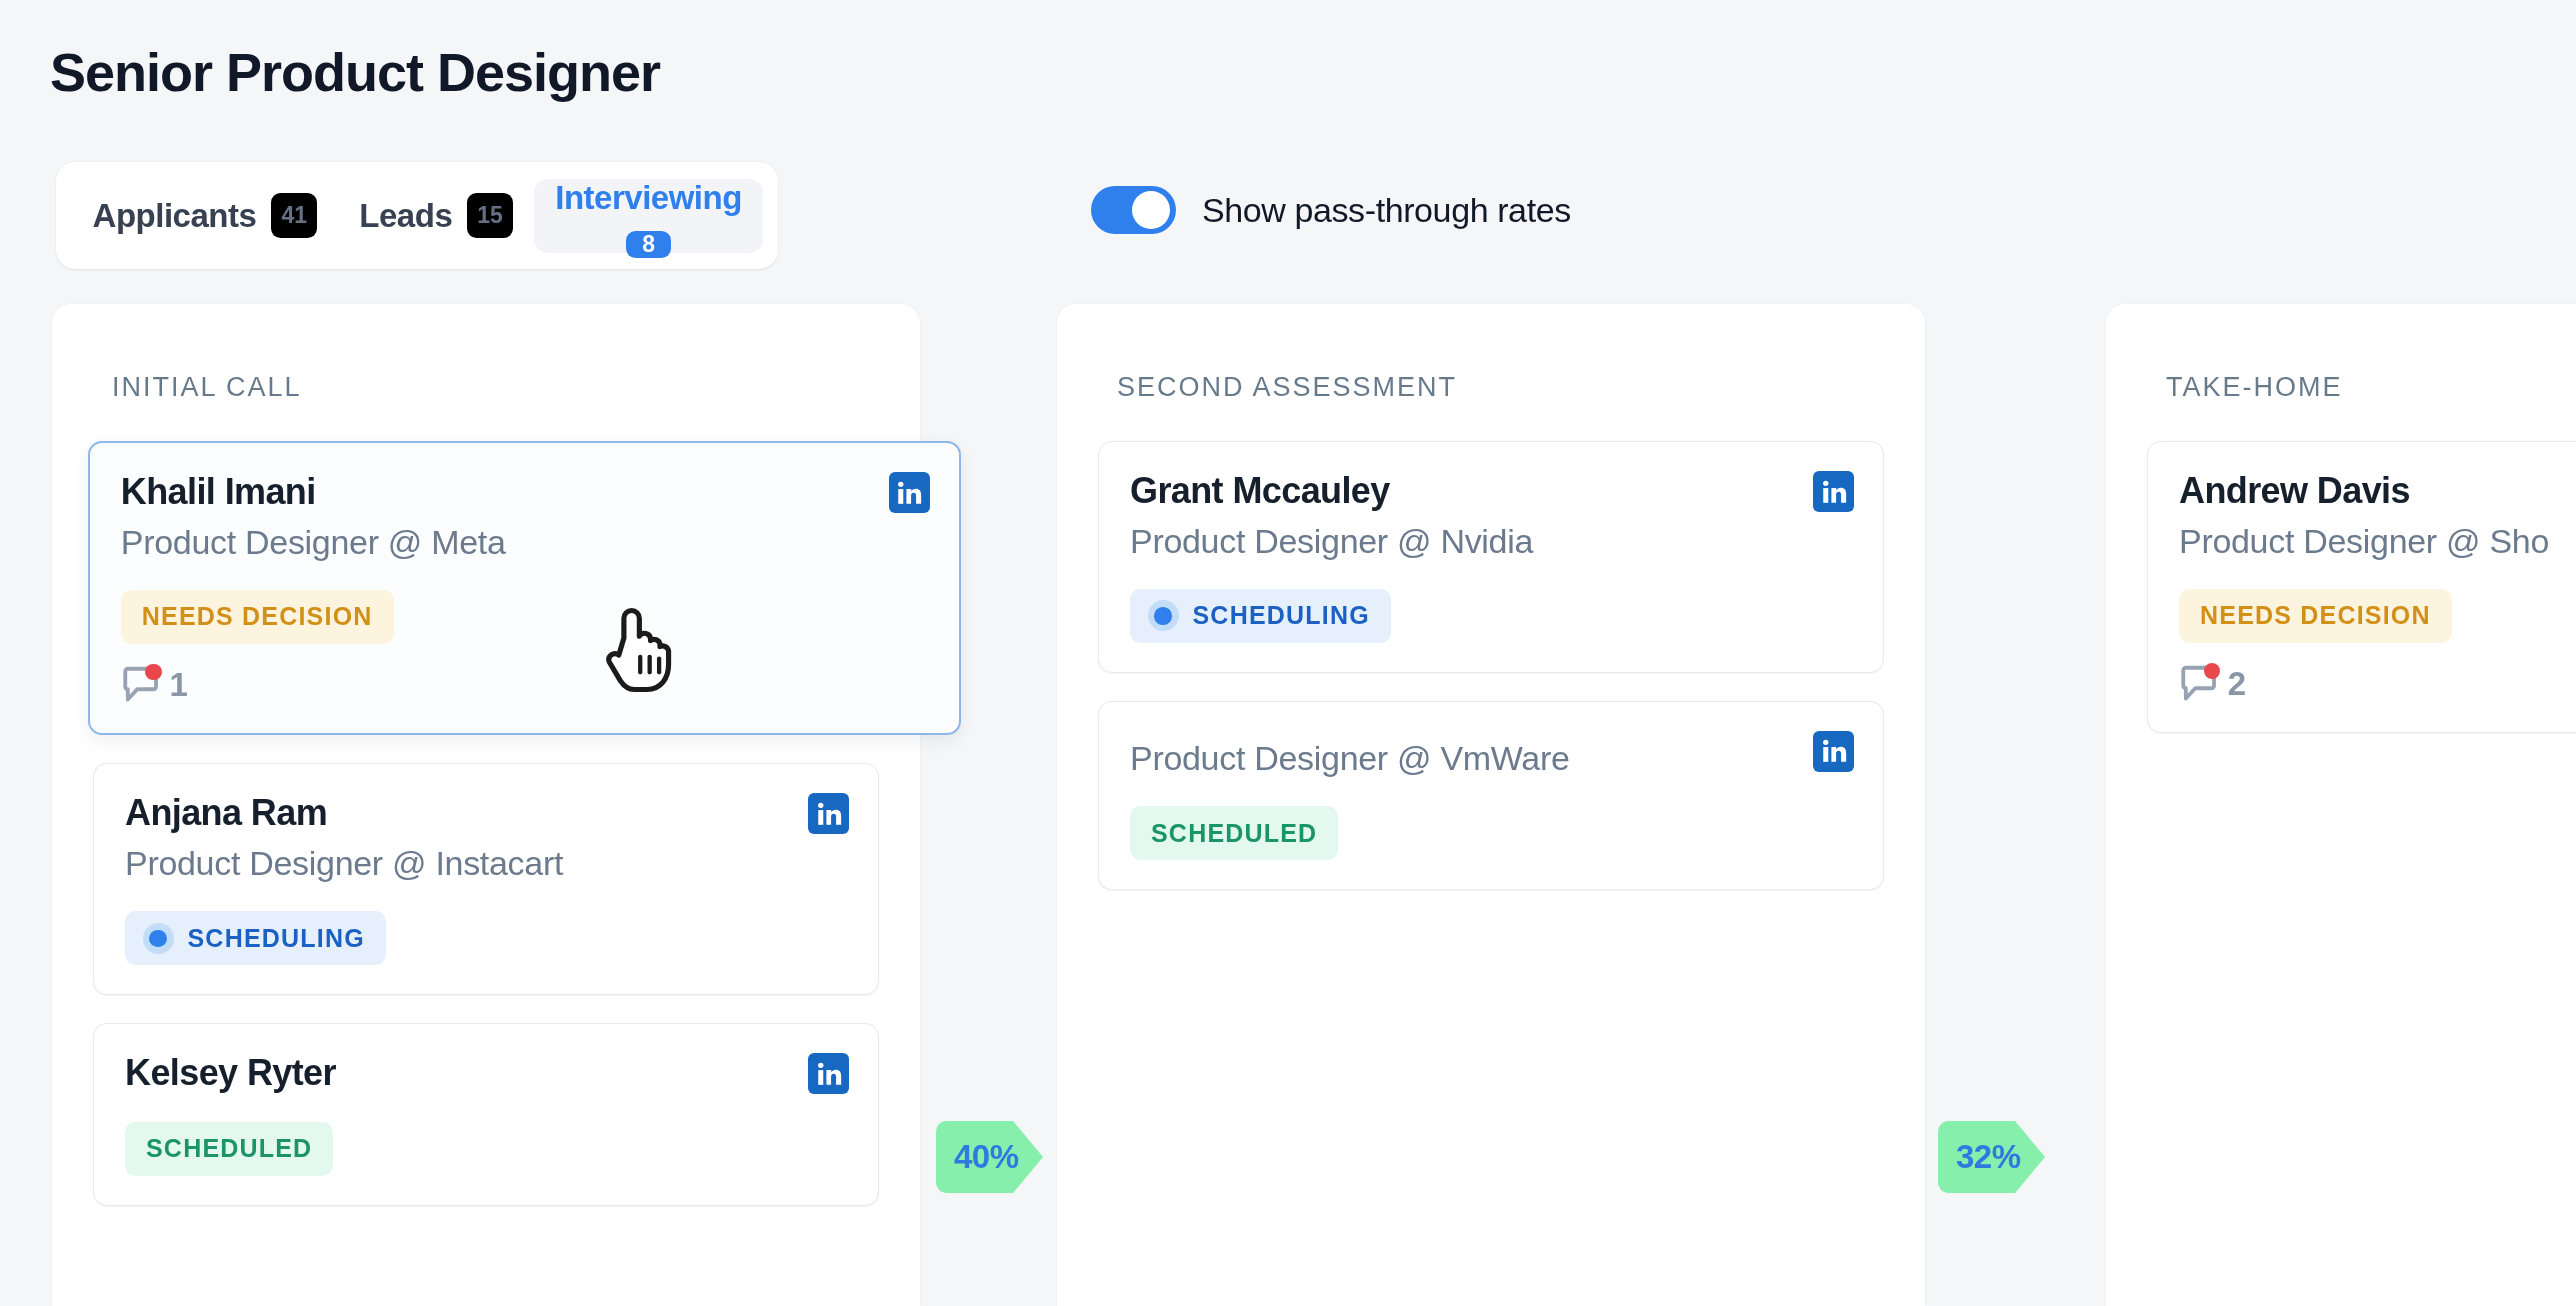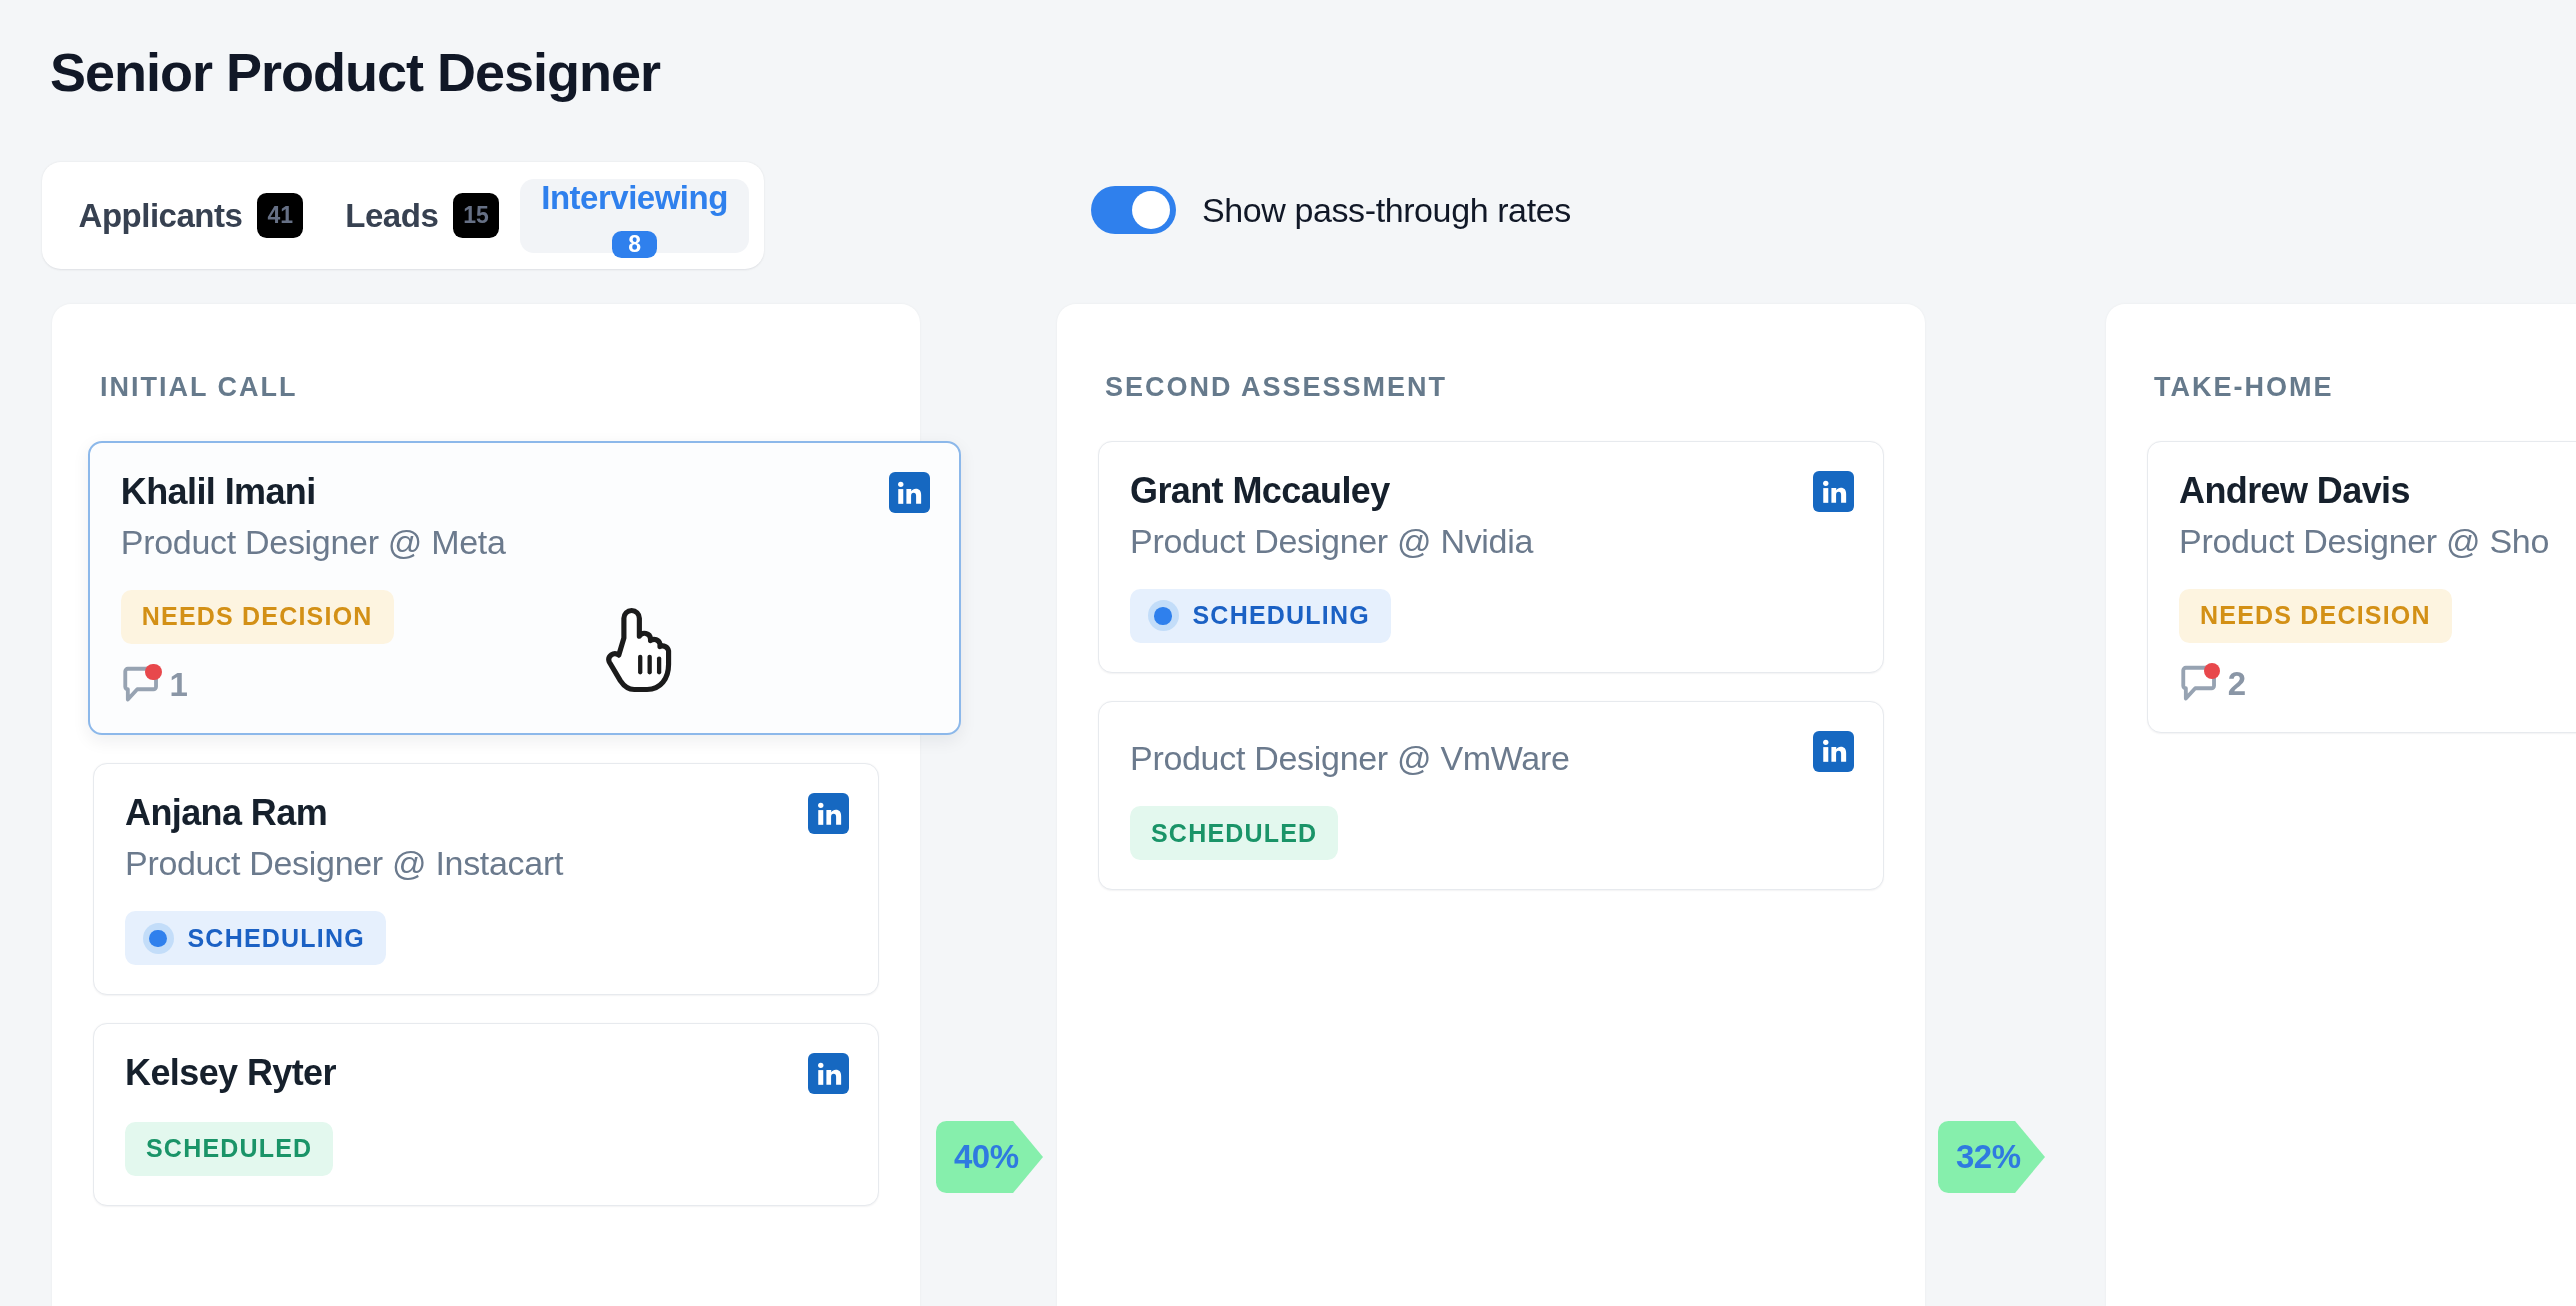--- a/index.html
+++ b/index.html
@@ -25,21 +25,21 @@
     font-size: 54px;
     font-weight: bold;
     color: #111827;
     letter-spacing: -1px;
     line-height: 1.1;
   }
 
   
   .tabbar {
     position: absolute;
-    left: 42px;
+    left: 56px;
     top: 162px;
     height: 107px;
     background: #ffffff;
     border-radius: 19px;
     display: flex;
     align-items: center;
     padding: 0 15.6px;
     box-shadow: 0 0.9px 2.6px rgba(16,24,40,0.06), 0 0.9px 1.7px rgba(16,24,40,0.04);
   }
   .tab {
@@ -133,24 +133,24 @@
     background: #ffffff;
     border-radius: 19px 19px 0 0;
     box-shadow: 0 0.9px 2.6px rgba(16,24,40,0.05);
   }
   .col-0 { left: 52px; }
   .col-1 { left: 1057px; }
   .col-2 { left: 2106px; }
 
   .col-title {
     position: absolute;
-    left: 48px;
+    left: 60px;
     top: 68px;
     font-size: 27px;
-    font-weight: bold;
+    font-weight: normal;
     color: #667a8c;
     letter-spacing: 2px;
   }
 
   .col-cards {
     position: absolute;
     left: 0;
     top: 137px;
     width: 100%;
     padding: 0 41px;

